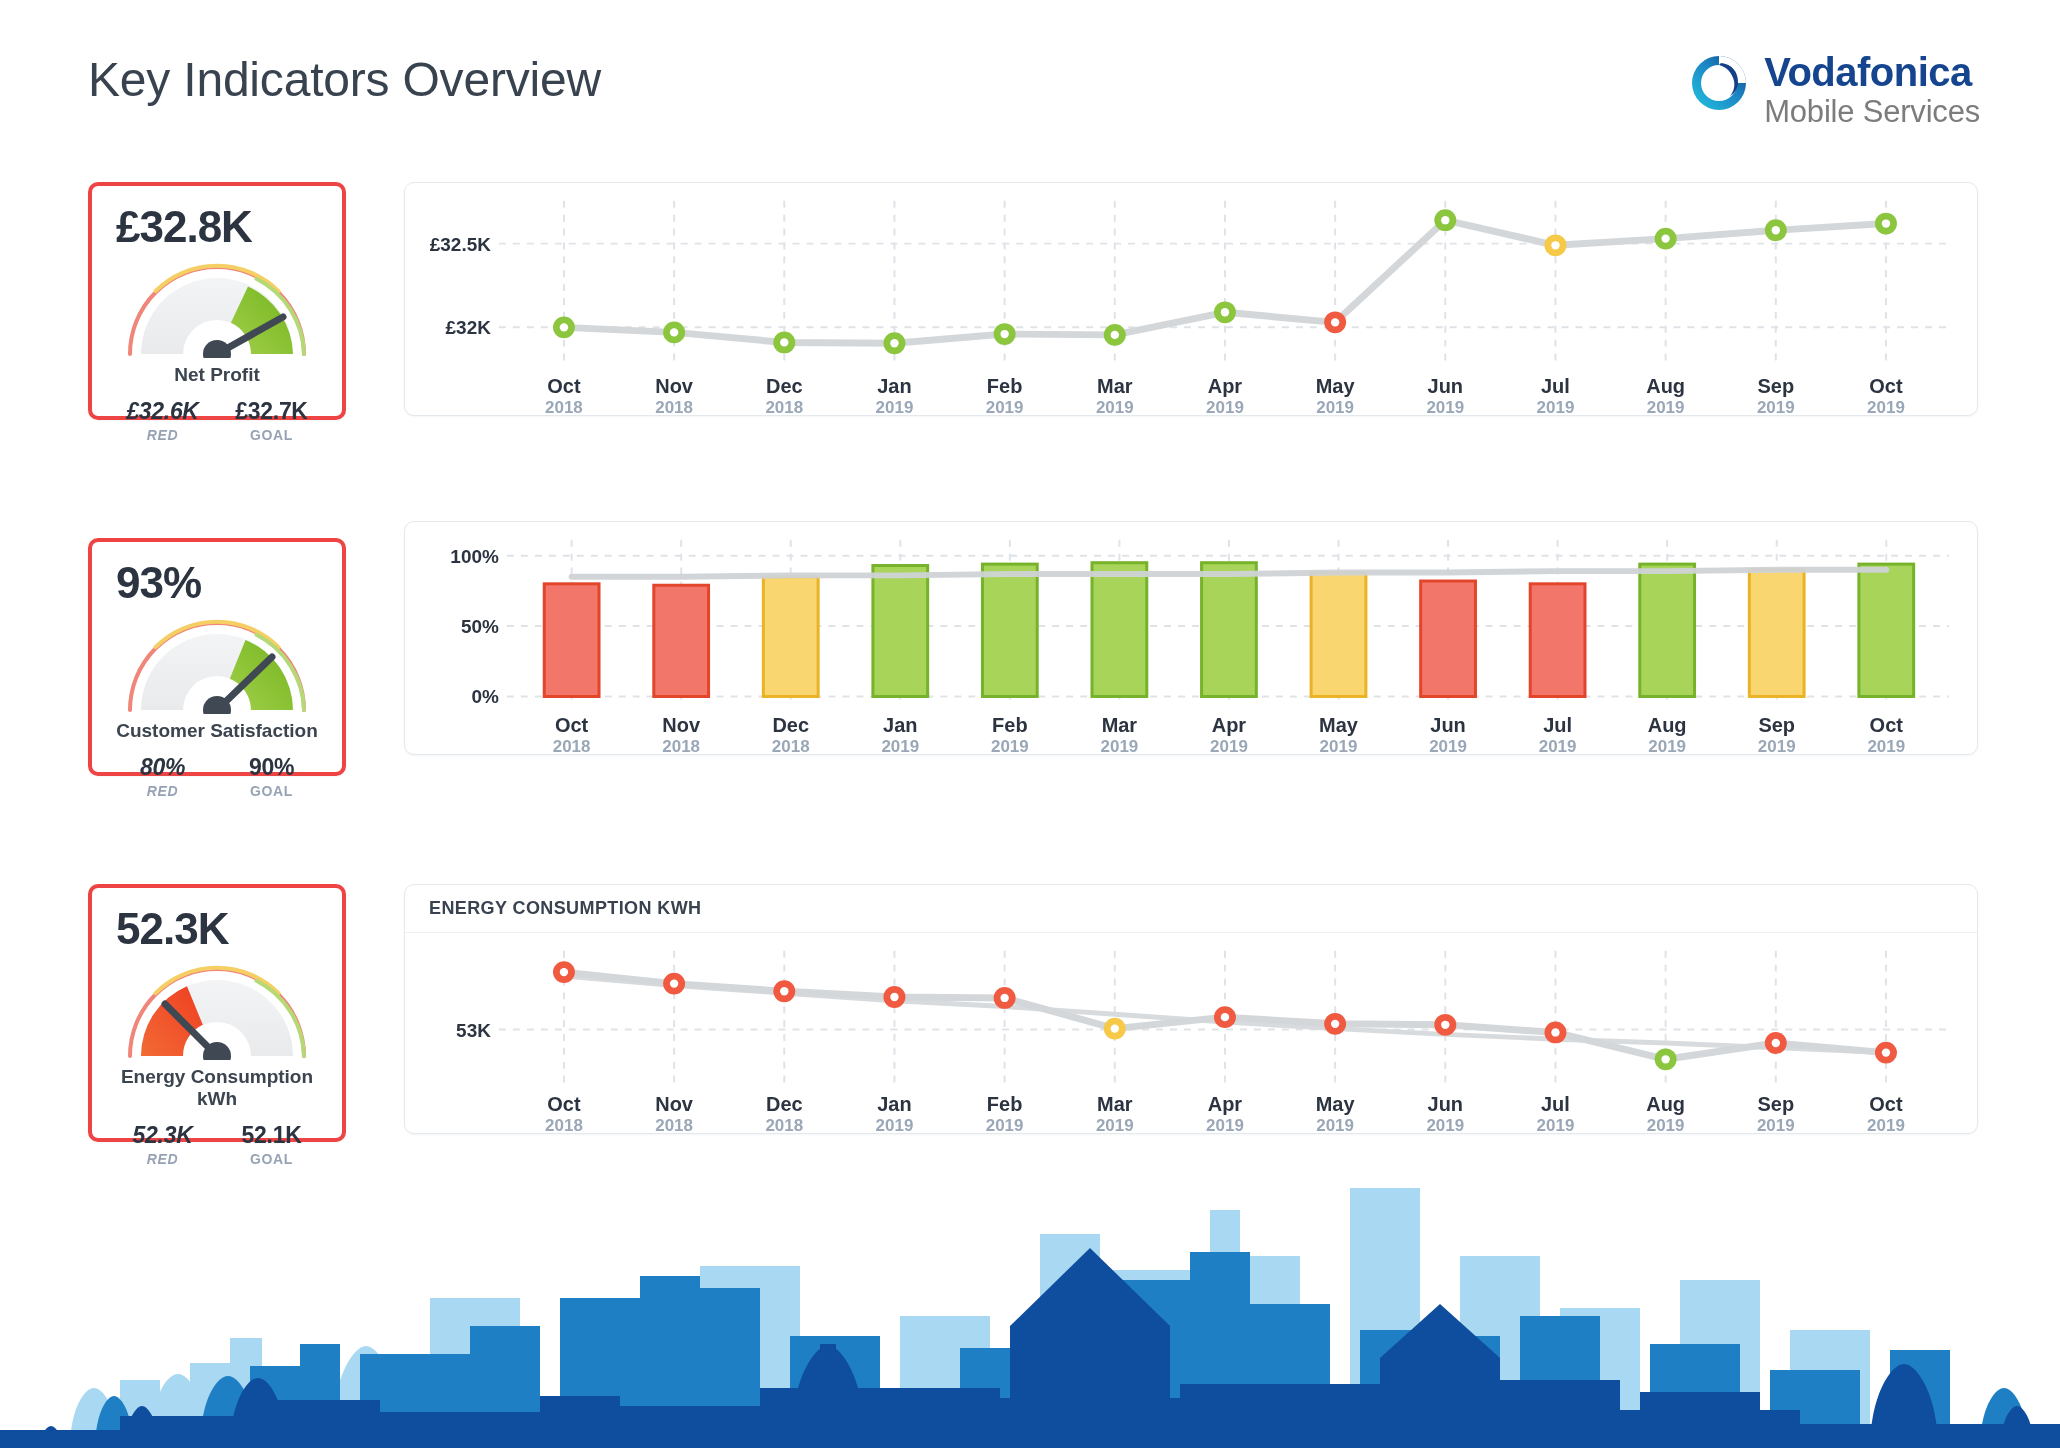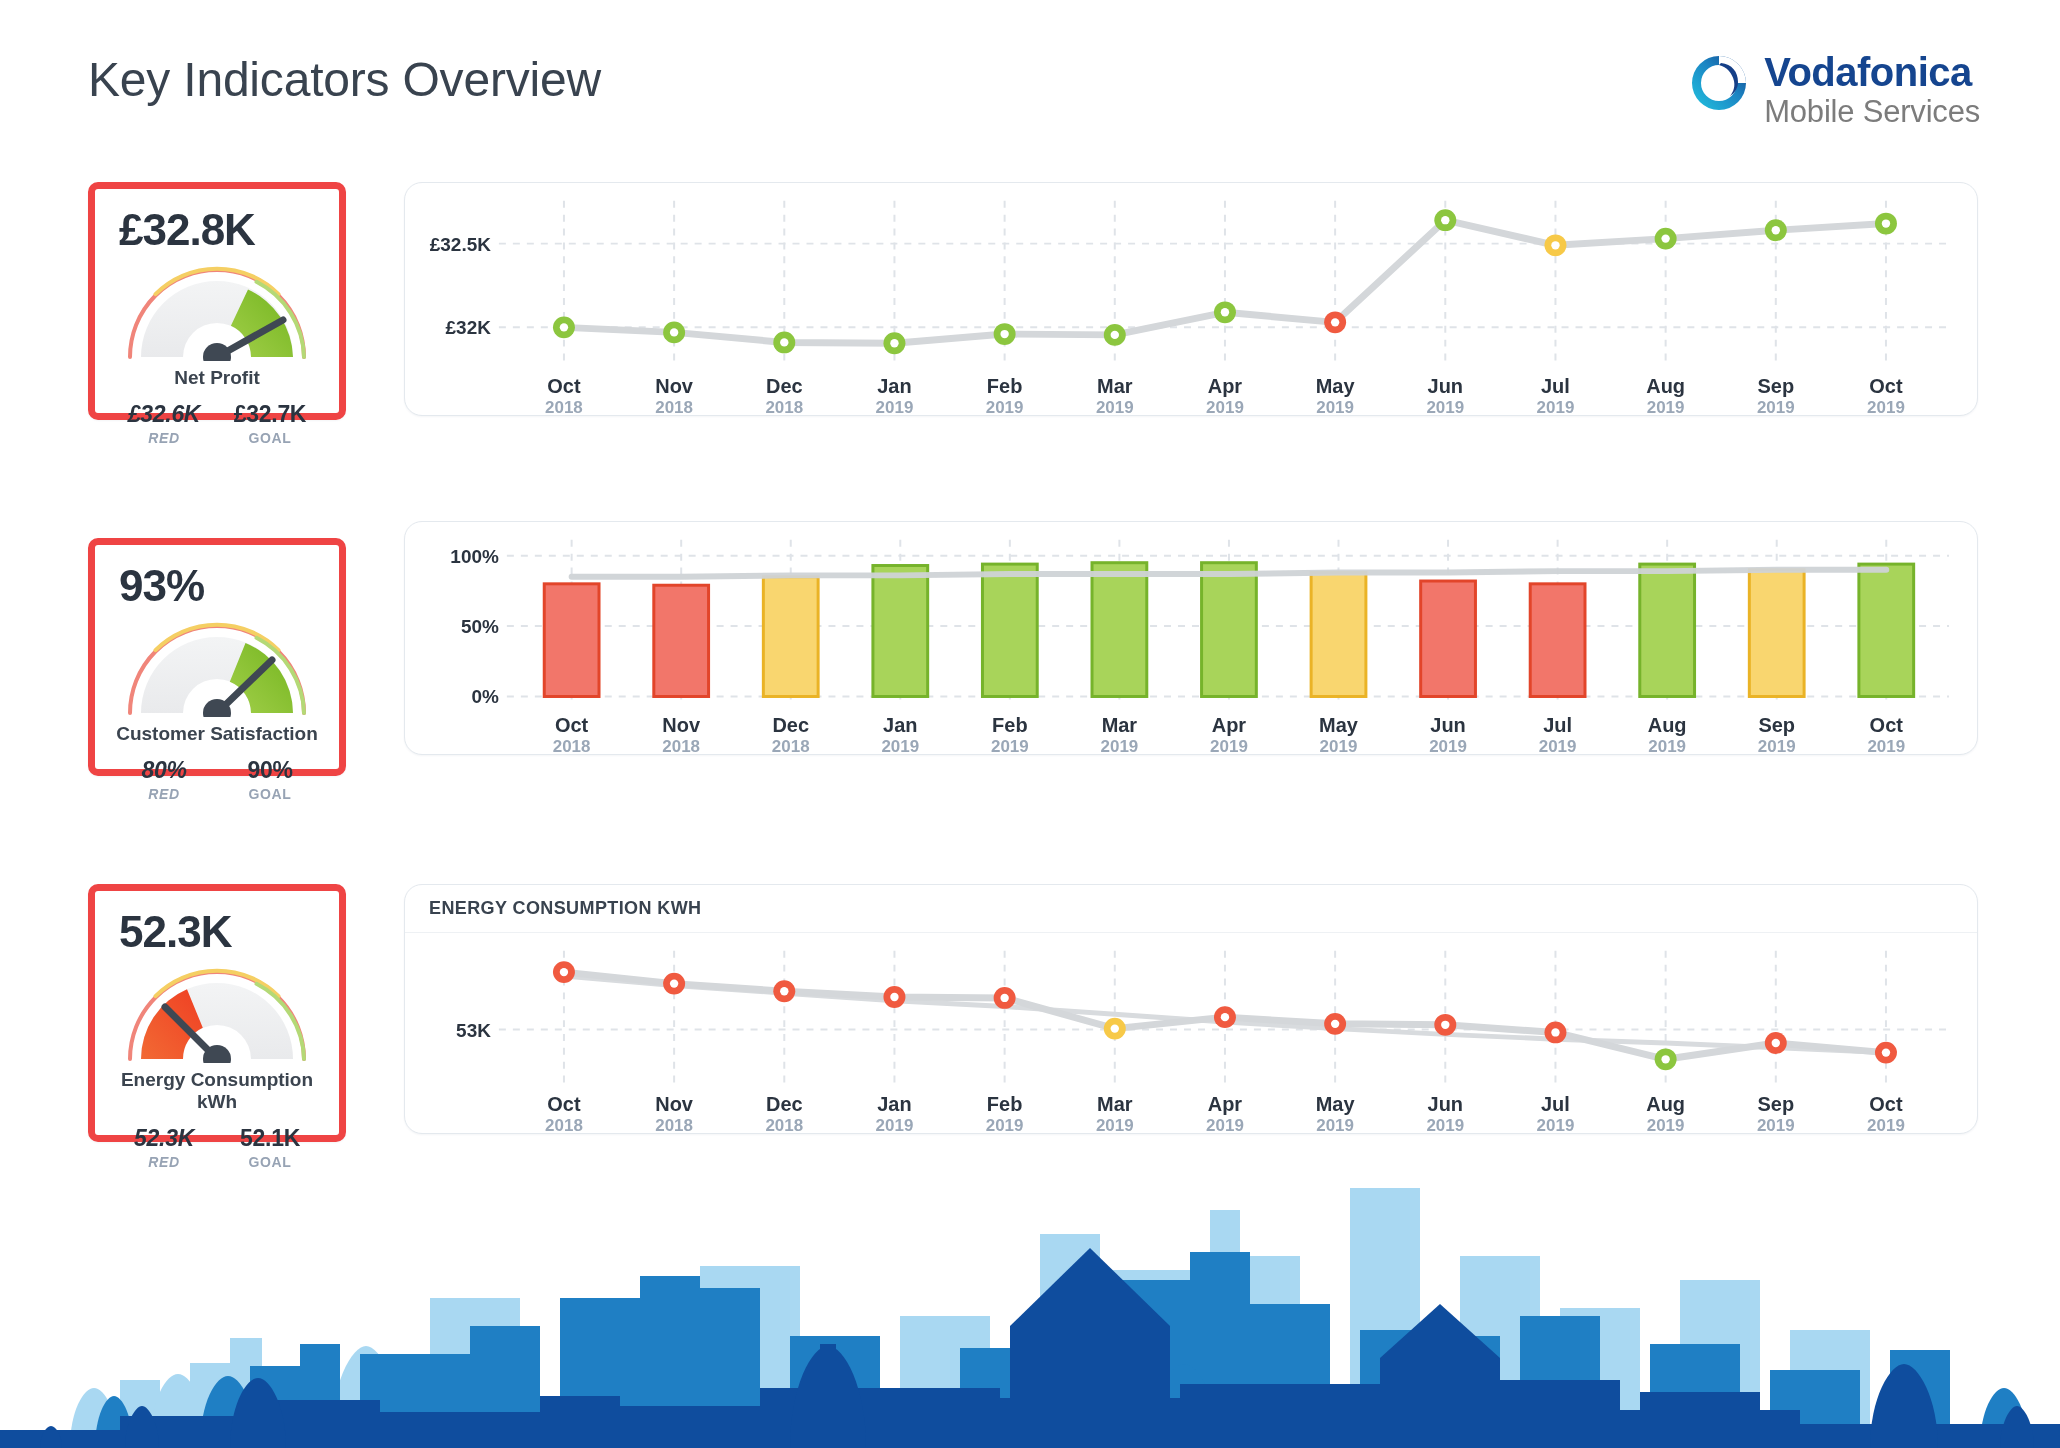--- a/index.html
+++ b/index.html
@@ -20,21 +20,21 @@
   }
   .logo { position: absolute; right: 80px; top: 52px; display: flex; gap: 14px; }
   .logo-mark { width: 62px; height: 62px; flex: 0 0 62px; }
   .logo-text { display: flex; flex-direction: column; line-height: 1; }
   .logo-title { font-size: 40px; font-weight: 700; color: #15458f; letter-spacing: -0.5px; }
   .logo-sub { font-size: 31px; font-weight: 400; color: #7c7c7c; margin-top: 4px; letter-spacing: -0.2px; }
 
   
   .kpi-card {
     position: absolute; left: 88px; width: 258px;
-    background: #ffffff; border: 7px solid #ef4444; border-radius: 10px;
+    background: #ffffff; border: 4px solid #ef4444; border-radius: 10px;
     box-shadow: 0 1px 2px rgba(40,60,90,.05);
     padding: 18px 16px 14px 16px;
     display: flex; flex-direction: column; align-items: center;
   }
   .kpi-card-1 { top: 182px; height: 238px; }
   .kpi-card-2 { top: 538px; height: 238px; }
   .kpi-card-3 { top: 884px; height: 258px; }
   .kpi-value {
     align-self: flex-start; margin-left: 8px;
     font-size: 44px; font-weight: 700; color: #2b3440; letter-spacing: -1px;
@@ -48,21 +48,21 @@
   }
   .kpi-foot { display: flex; width: 100%; margin-top: 12px; }
   .kpi-foot-col { flex: 1; text-align: center; }
   .kpi-foot-col.left { text-align: center; font-style: italic; }
   .kpi-foot-val { font-size: 23px; font-weight: 700; color: #2b3440; letter-spacing: -0.3px; }
   .kpi-foot-cap { font-size: 14px; font-weight: 700; color: #97a3b4; letter-spacing: .6px; margin-top: 2px; }
 
   
   .chart-card {
     position: absolute; left: 404px; width: 1574px;
-    background: #ffffff; border: 1px solid #e4e9ee; border-radius: 18px;
+    background: #ffffff; border: 1px solid #e4e9ee; border-radius: 10px;
     box-shadow: 0 1px 2px rgba(40,60,90,.05);
     overflow: hidden;
   }
   .chart-card-1 { top: 182px; height: 234px; }
   .chart-card-2 { top: 521px; height: 234px; }
   .chart-card-3 { top: 884px; height: 250px; }
   .chart-header {
     height: 48px; border-bottom: 1px solid #eef1f4;
     display: flex; align-items: center; padding-left: 24px;
     font-size: 18px; font-weight: 600; color: #39434f; letter-spacing: .4px;

